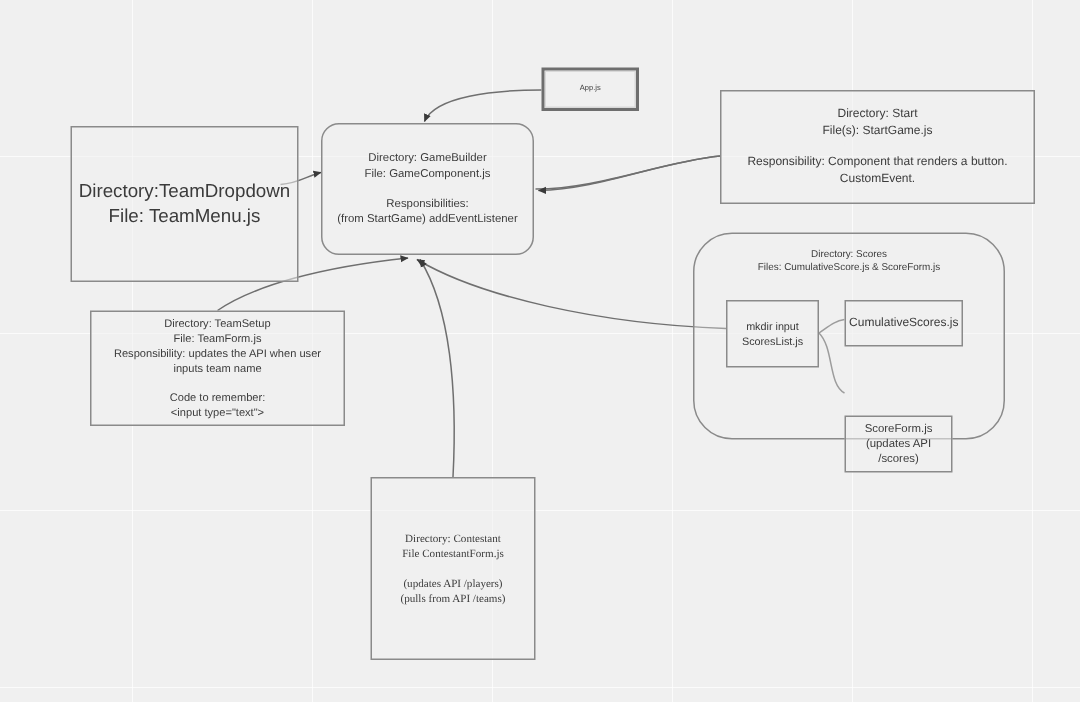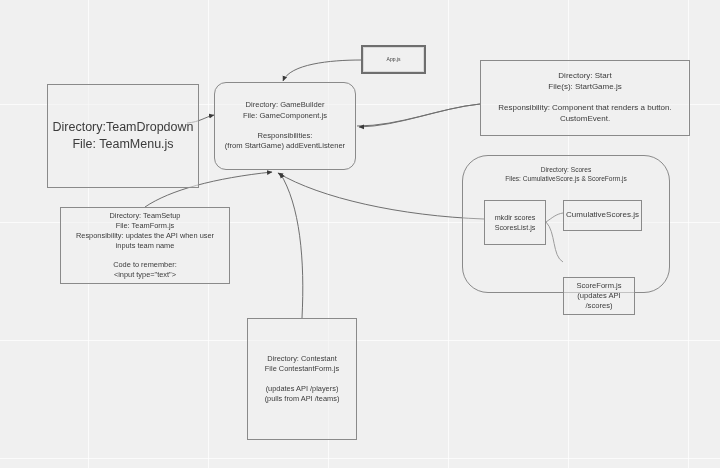--- a/index.html
+++ b/index.html
@@ -55,21 +55,21 @@
   }
   .n-teamdropdown { left: 47px;  top: 84px;  width: 152px; height: 104px;  font-size: 12.5px; }
   .n-gamebuilder  { left: 214px; top: 82px;  width: 142px; height: 88px;  font-size: 7.6px; }
   .n-appbox       { left: 361px; top: 45px;  width: 65px;  height: 29px;  font-size: 5px; }
   .n-start        { left: 480px; top: 60px;  width: 210px; height: 76px;  font-size: 8px; }
   .n-scoresgroup  { left: 462px; top: 155px; width: 208px; height: 138px; font-size: 6.6px; }
   .n-scoreslist   { left: 484px; top: 200px; width: 62px;  height: 45px;  font-size: 7.2px; }
   .n-cumulative   { left: 563px; top: 200px; width: 79px;  height: 31px;  font-size: 8px; }
   .n-scoreform    { left: 563px; top: 243px; width: 72px;  height: 38px;  font-size: 7.6px; margin-top: 34px; }
   .n-teamsetup    { left: 60px;  top: 207px; width: 170px; height: 77px;  font-size: 7.4px; }
-  .n-contestant   { left: 247px; top: 318px; width: 110px; height: 122px; font-size: 7.4px; }
+  .n-contestant   { left: 247px; top: 318px; width: 110px; height: 122px; font-size: 7.4px; font-family: Liberation Serif, serif; }
 </style>
 </head>
 <body>
 
 <div id="canvas-root">
 
   <svg class="board-svg" viewBox="0 0 720 468" xmlns="http://www.w3.org/2000/svg">
     <defs>
       <marker id="arrow" markerWidth="6" markerHeight="6" refX="5" refY="3" orient="auto" markerUnits="strokeWidth">
         <path d="M0,0.6 L5.4,3 L0,5.4 z" fill="#3a3a3a"></path>
@@ -120,21 +120,21 @@
 
 Responsibility: Component that renders a button. CustomEvent.</span>
   </div>
 
   <div class="node group n-scoresgroup">
     <span style="width:100%">Directory: Scores
 Files: CumulativeScore.js &amp; ScoreForm.js</span>
   </div>
 
   <div class="node n-scoreslist">
-    <span>mkdir scores
+    <span>mkdir input
 ScoresList.js</span>
   </div>
 
   <div class="node n-cumulative">
     <span>CumulativeScores.js</span>
   </div>
 
   <div class="node n-scoreform">
     <span>ScoreForm.js
 (updates API /scores)</span>

